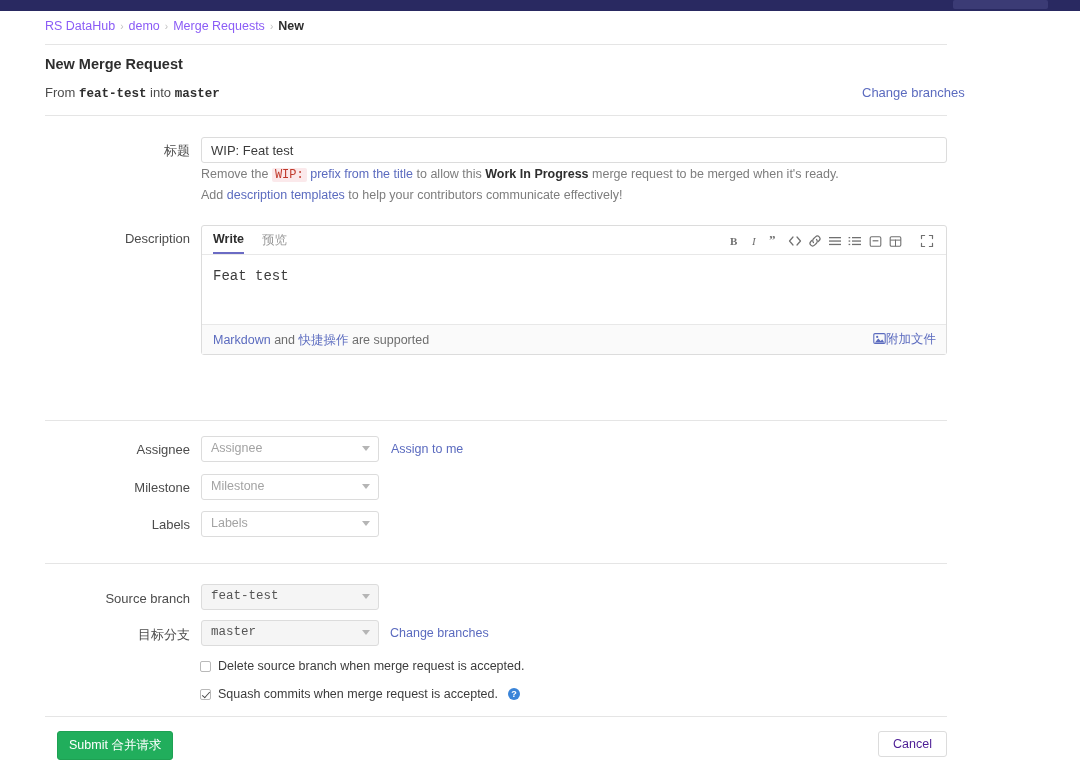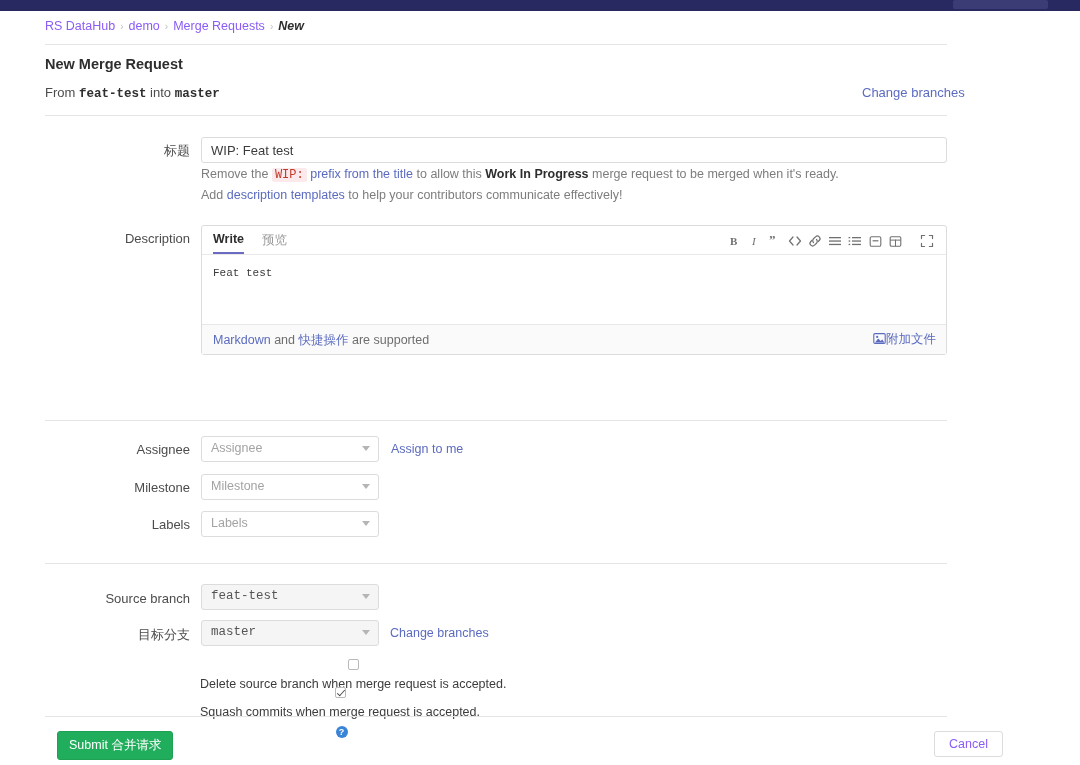--- a/index.html
+++ b/index.html
@@ -28,21 +28,21 @@
 
   
   .breadcrumb {
     position: absolute; top: 19px; left: 45px;
     font-size: 12.5px;
     color: #8f8f8f;
     white-space: nowrap;
   }
   .breadcrumb a { color: #8b5cf6; text-decoration: none; }
   .breadcrumb .sep { color: #c0c0c0; margin: 0 5px; font-size: 10px; }
-  .breadcrumb .current { color: #2e2e2e; font-weight: bold; font-style: italic; }
+  .breadcrumb .current { color: #2e2e2e; font-weight: bold; }
 
   .hr {
     position: absolute; left: 45px; width: 902px;
     height: 1px; background: #e5e5e5;
   }
 
   
   .page-title {
     position: absolute; top: 56px; left: 45px;
     font-size: 14.5px; font-weight: bold; color: #2e2e2e;
@@ -121,21 +121,21 @@
     color: #707070; cursor: pointer;
   }
   .etool svg { display: block; }
   .etool-gap { width: 12px; }
 
   .editor-body {
     position: absolute; top: 30px; left: 0;
     width: 744px; height: 101px;
     padding: 10px 11px;
     font-family: "Liberation Mono", monospace;
-    font-size: 11px; color: #3c3c3c;
+    font-size: 14px; color: #3c3c3c;
     white-space: pre-wrap; line-height: 1.45;
   }
   .editor-foot {
     position: absolute; bottom: 0; left: 0;
     width: 744px; height: 30px;
     border-top: 1px solid #e8e8e8;
     background: #fafafa;
   }
   .editor-foot-left {
     position: absolute; left: 11px; top: 7px;
@@ -169,21 +169,21 @@
   .side-link {
     position: absolute;
     font-size: 12.5px; color: #5b6bbf;
     text-decoration: none; cursor: pointer;
   }
 
   
   .chk-row {
     position: absolute; left: 200px;
     font-size: 12.5px; color: #3c3c3c;
-    display: flex; align-items: center; gap: 7px; flex-direction: column;
+    display: flex; align-items: center; gap: 7px;
   }
   .cbox {
     width: 11px; height: 11px;
     border: 1px solid #b9b9b9; border-radius: 2px;
     background: #fff; display: inline-block;
     position: relative; flex: none;
   }
   .cbox.checked { background: #fff; }
   .cbox.checked::after {
     content: "";
@@ -204,22 +204,22 @@
   
   .btn-submit {
     position: absolute; top: 731px; left: 57px;
     background: #21ae5c; color: #fff;
     border: 1px solid #1ea153; border-radius: 3px;
     padding: 5px 11px;
     font-size: 12.5px; cursor: pointer;
     font-family: "Liberation Sans", sans-serif;
   }
   .btn-cancel {
-    position: absolute; top: 731px; left: 934px;
-    background: #fff; color: #8b5cf6;
+    position: absolute; top: 731px; left: 878px;
+    background: #fff; color: #4c1d95;
     border: 1px solid #dcdcdc; border-radius: 3px;
     padding: 5px 14px;
     font-size: 12.5px; cursor: pointer;
     font-family: "Liberation Sans", sans-serif;
   }
 </style>
 </head>
 <body>
 
 <div class="navbar">

